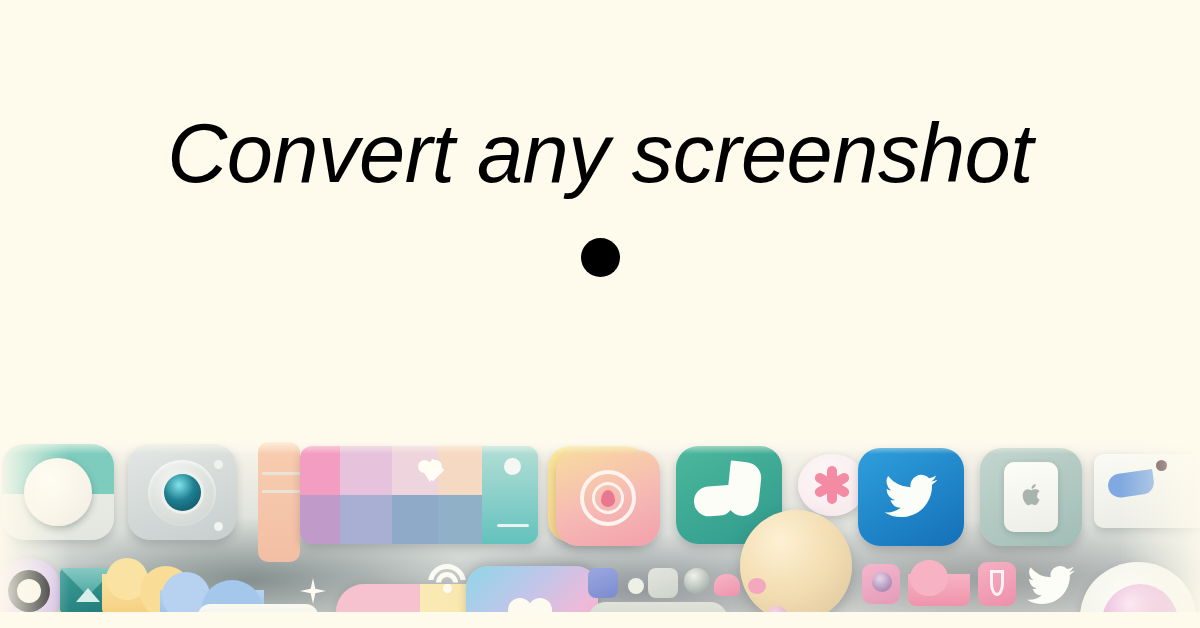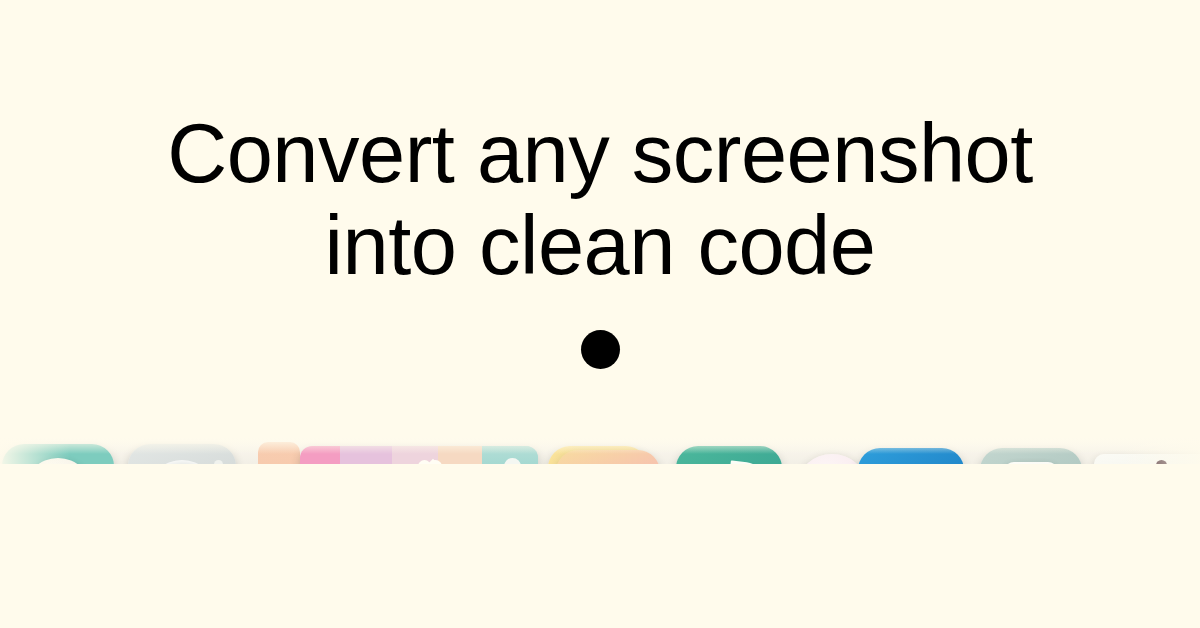--- a/index.html
+++ b/index.html
@@ -13,23 +13,24 @@
     overflow: hidden;
     background: #fffbec;
     font-family: "Liberation Sans", sans-serif;
     position: relative;
   }
 
   #og-card {
     position: absolute;
     inset: 0;
     width: 1200px;
-    height: 464px;
+    height: 612px;
     background: #fffbec;
     overflow: hidden;
+    font-style: italic;
   }
 
   
   .hero {
     position: absolute;
     left: 0;
     top: 0;
     width: 1200px;
     height: 438px;
     display: flex;
@@ -160,21 +161,20 @@
 </style>
 </head>
 <body>
 
 <div id="og-card">
 
   <div class="hero">
 
     <h1 class="headline">
       <span class="hl-line">Convert any screenshot</span>
-      <span class="hl-line">into clean code</span>
     </h1>
 
     <div class="brand-row">
       <div class="brand-logo"></div>
     </div>
 
   </div>
 
   <div class="strip">
     <div class="strip-inner">

